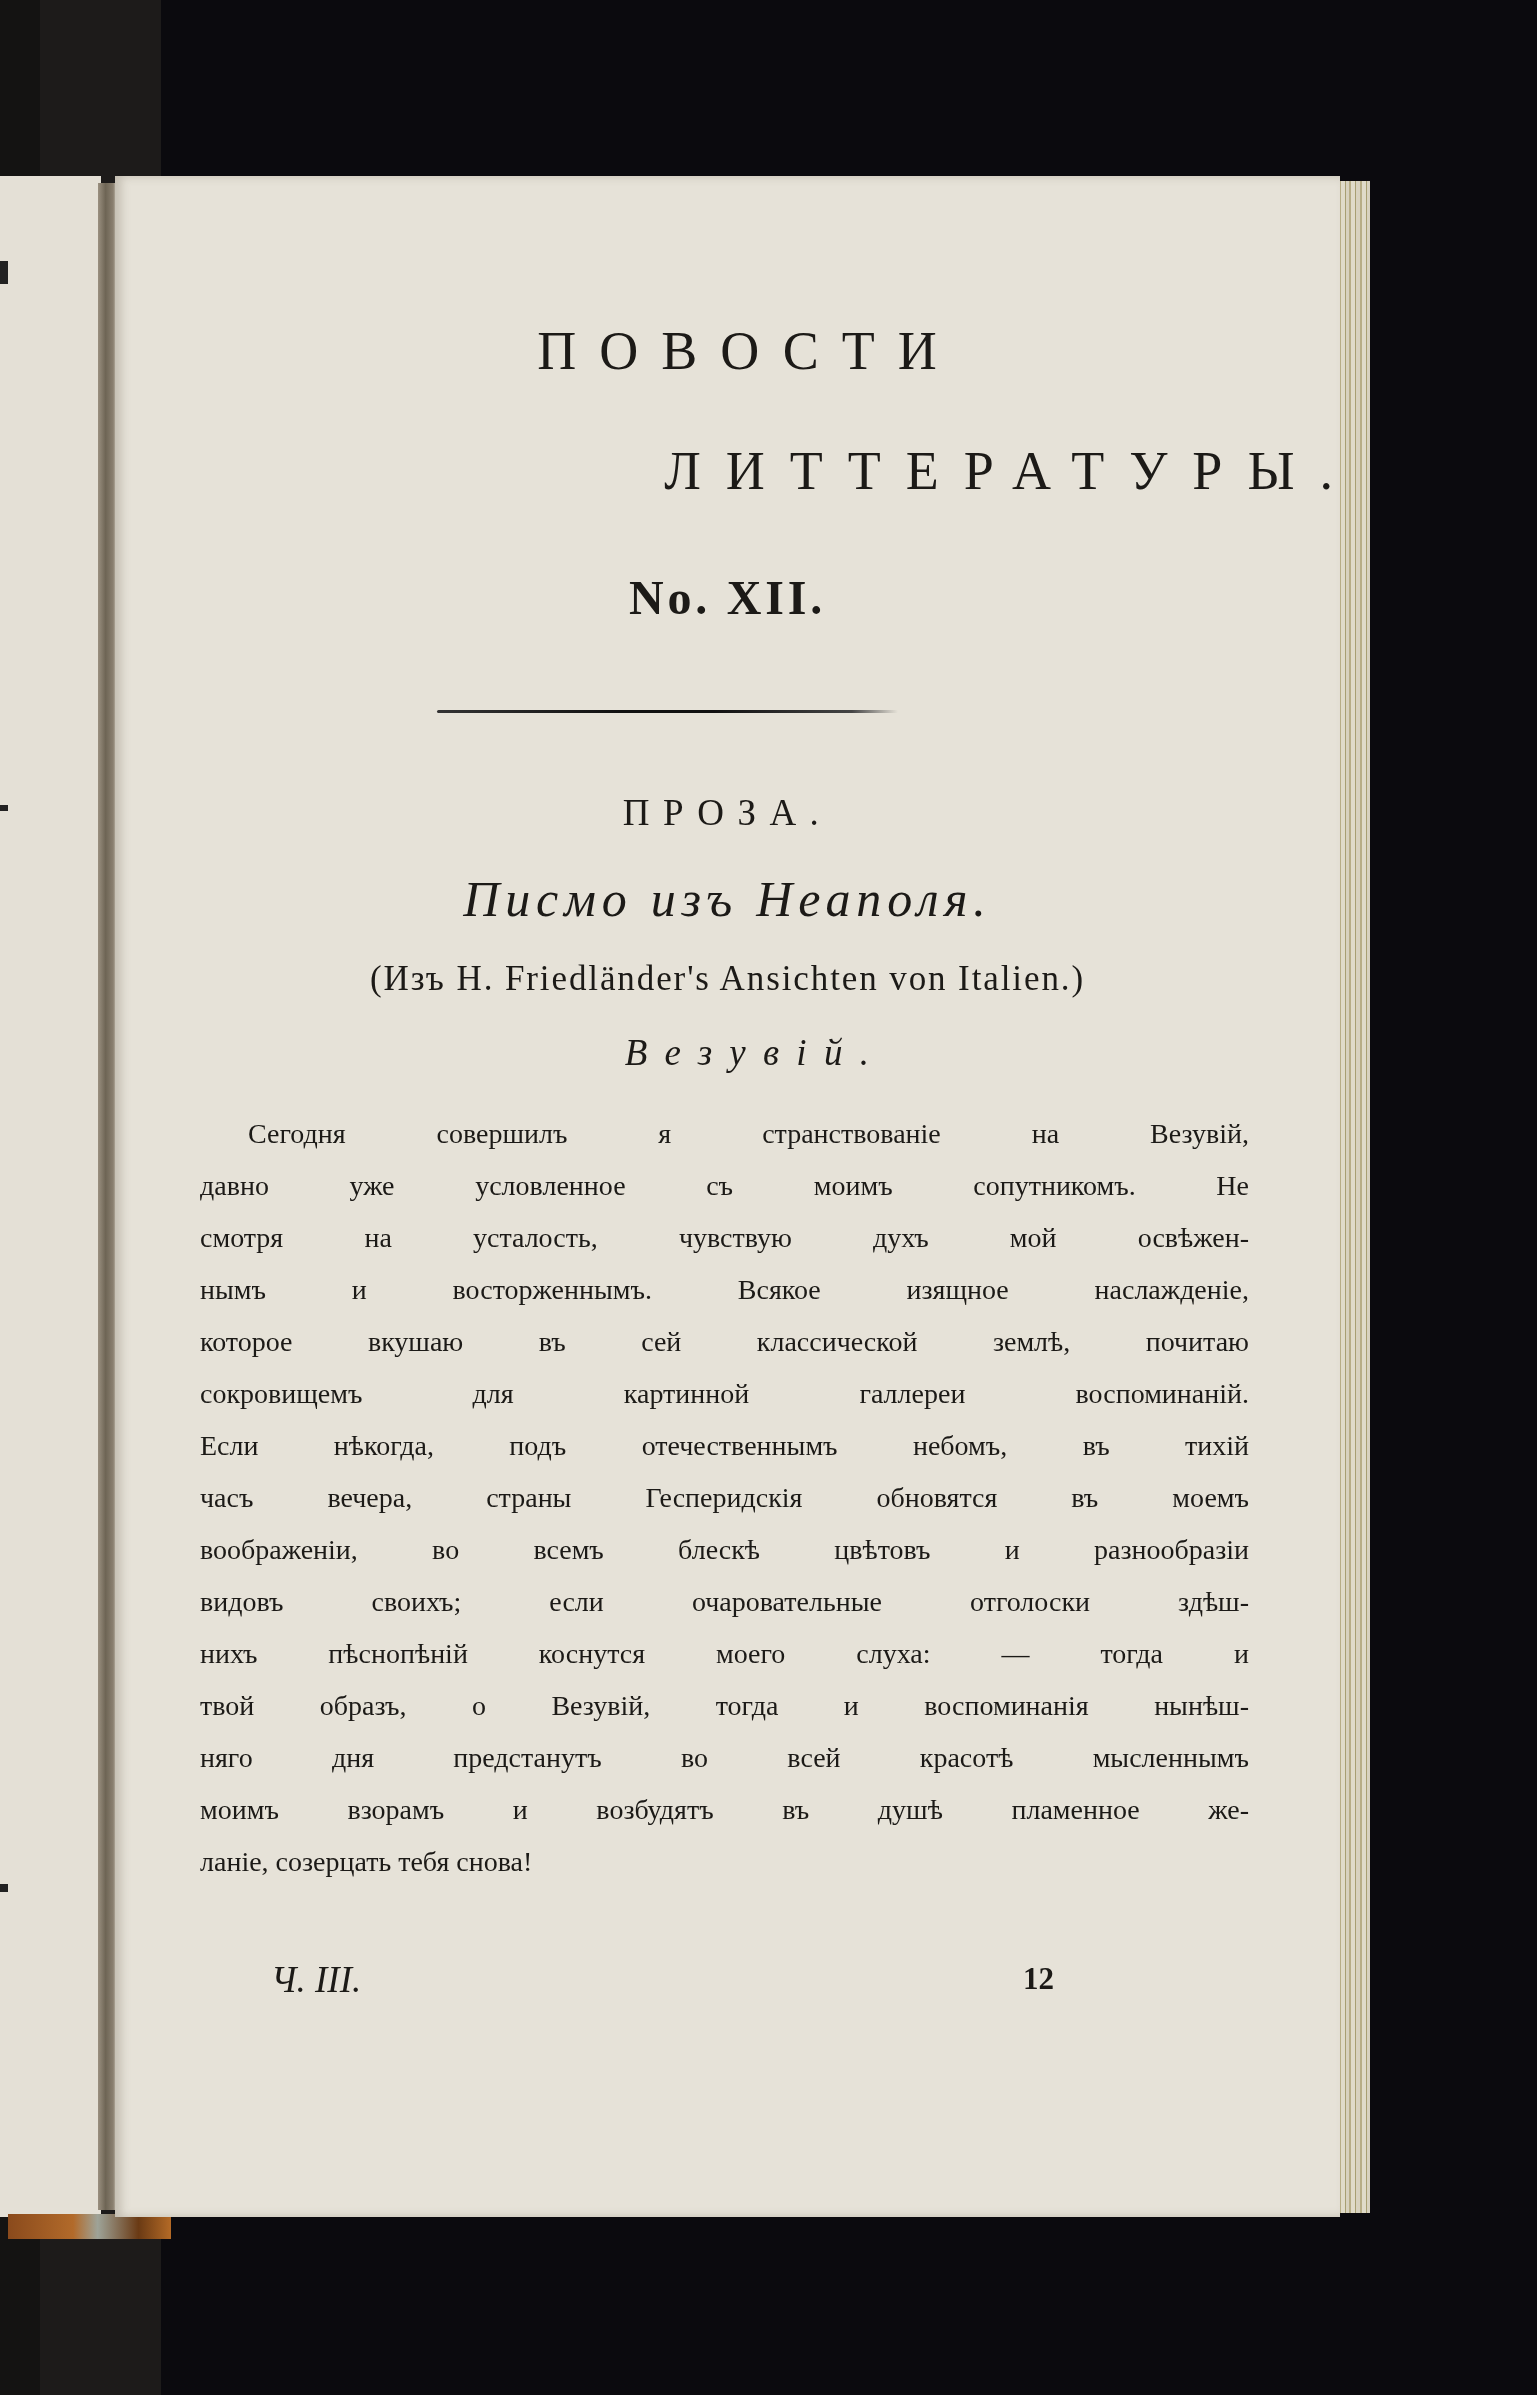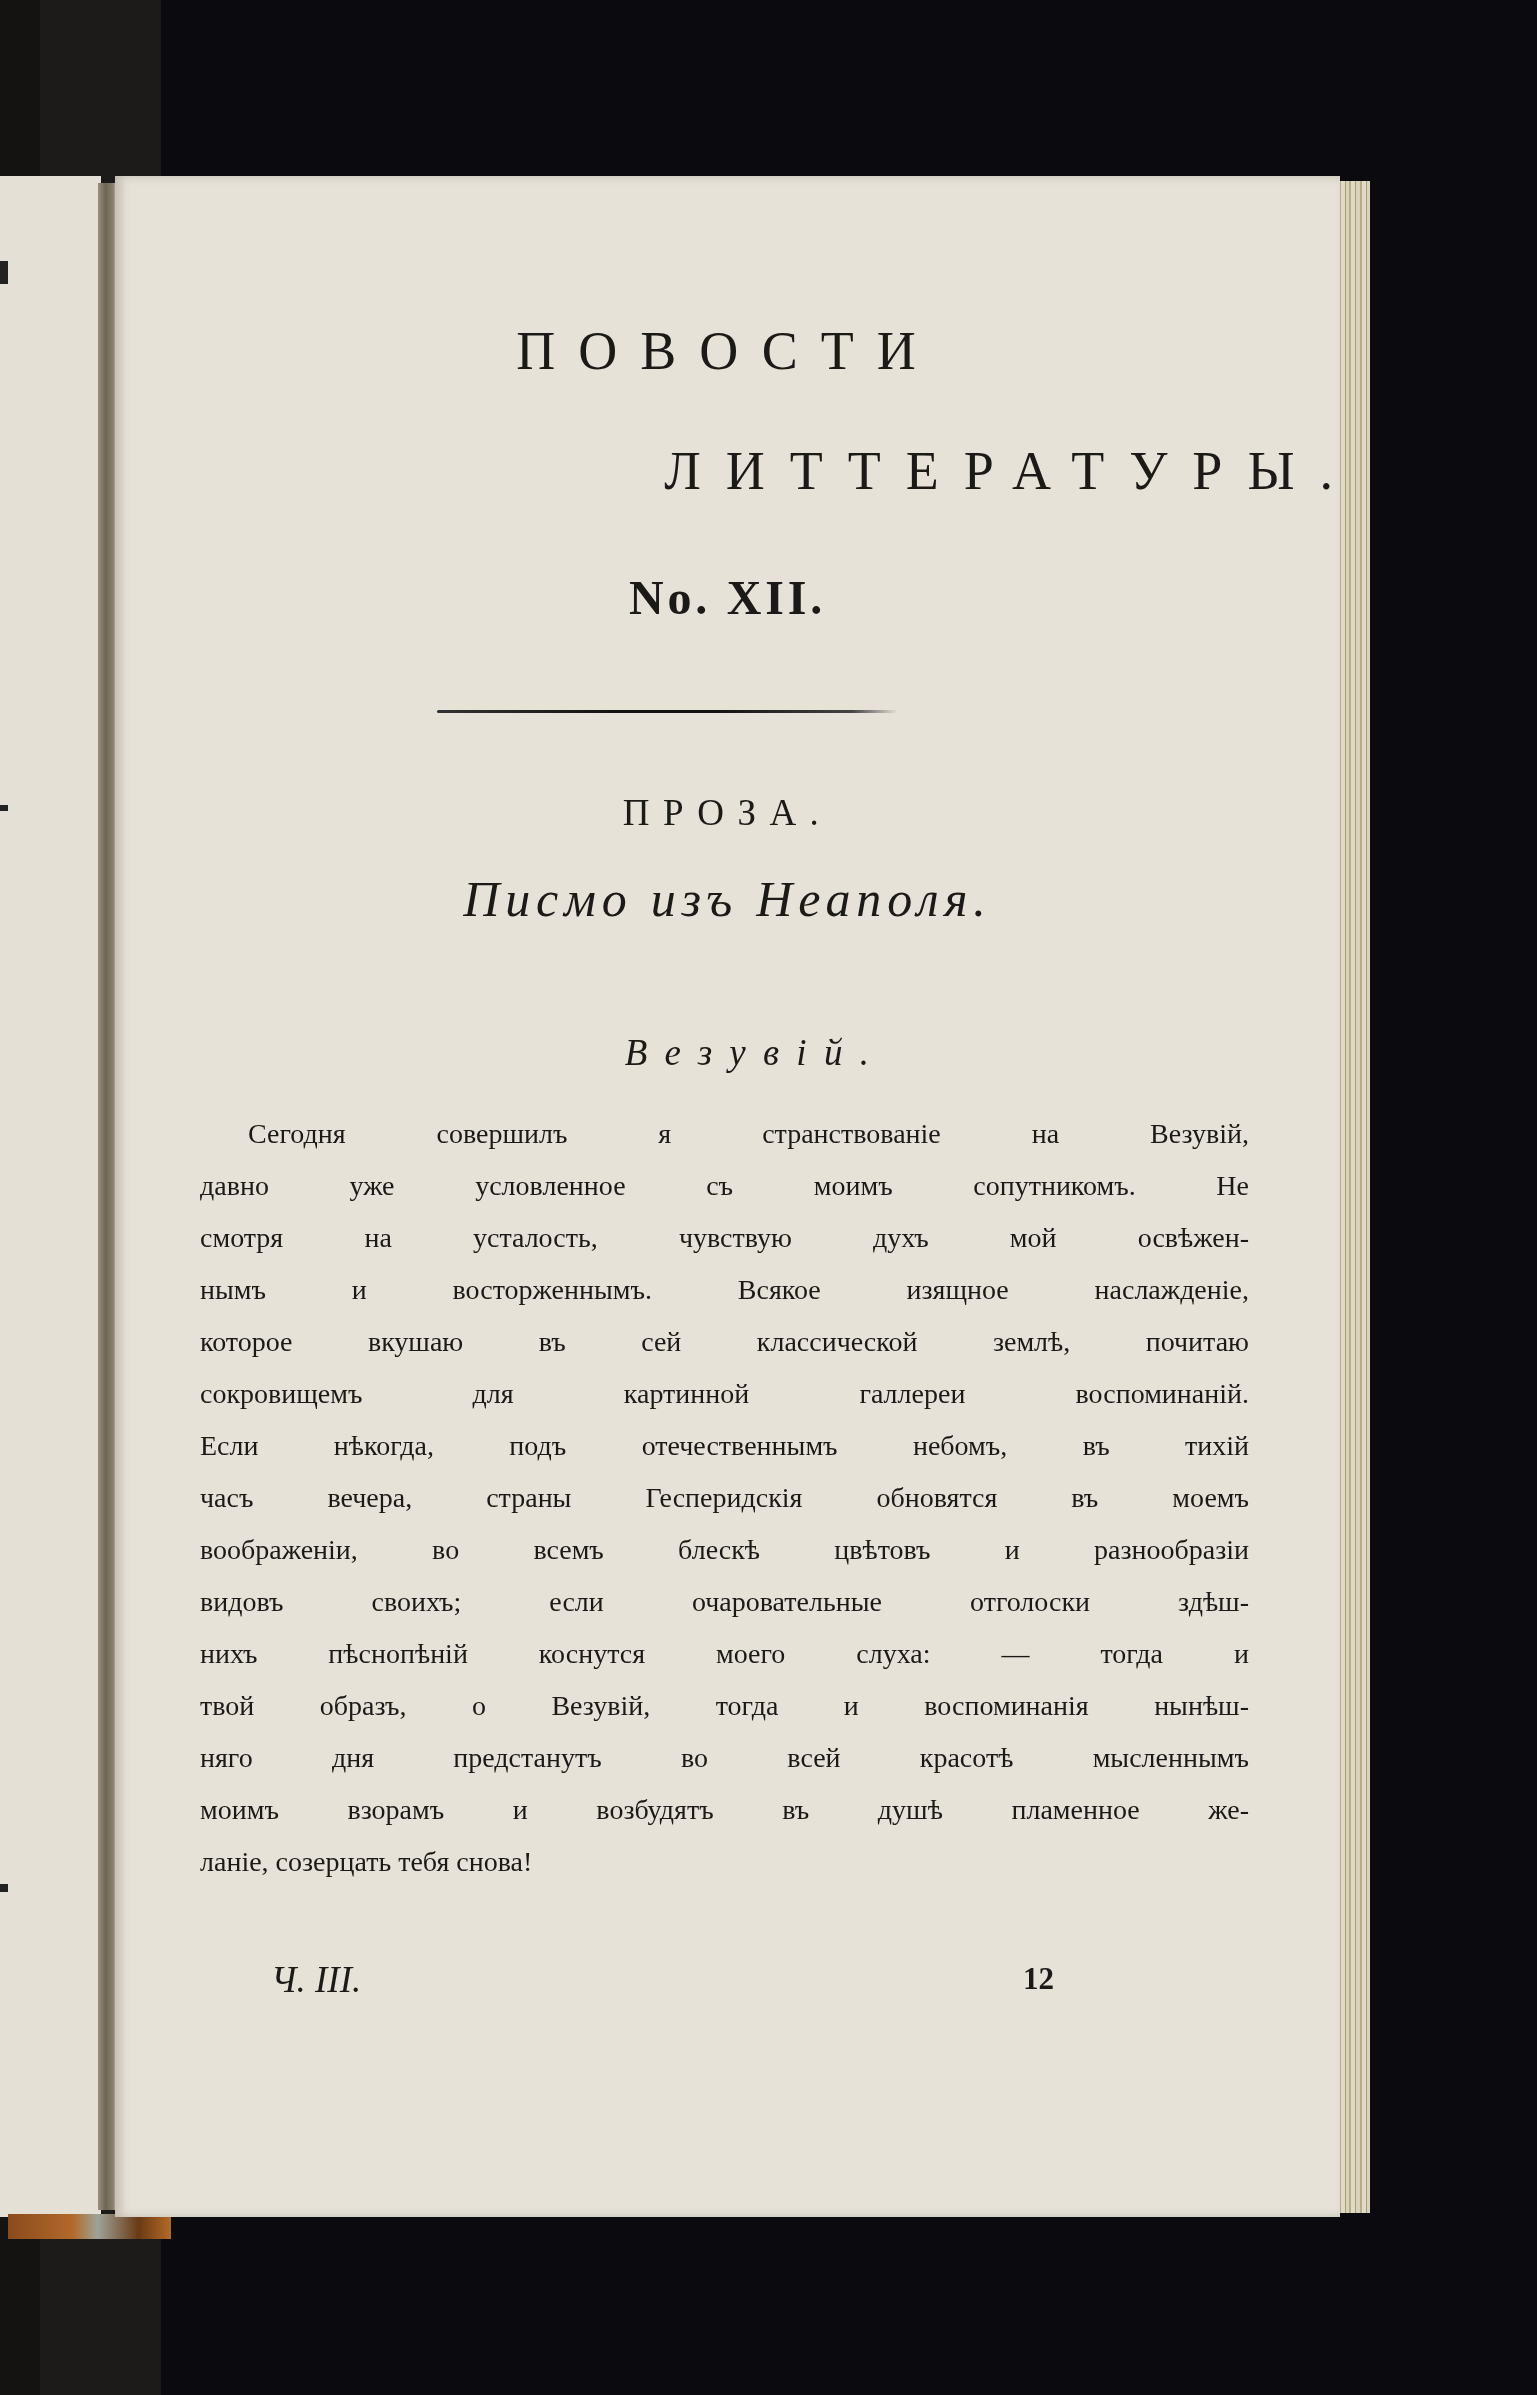--- a/index.html
+++ b/index.html
@@ -35,21 +35,21 @@
     position: absolute; left: 115px; top: 176px; width: 1225px; height: 2041px;
     background: #e6e2d8;
     box-shadow: inset 5.8px 0 9.6px rgba(90,80,60,0.25);
   }
   .page-edges {
     position: absolute; left: 1335px; top: 181px; width: 35px; height: 2032px;
     background: repeating-linear-gradient(to right, #d8d2bf 0 3.8px, #b7ad86 3.8px 5.8px, #e0dbc9 5.8px 9.6px, #a89f72 9.6px 10.6px);
   }
 
   .t { position: absolute; left: 0; width: 1225px; text-align: center; color: #1c1a17; white-space: nowrap; }
-  .title1 { top: 144px; font-size: 54px; letter-spacing: 23px; font-family: "Liberation Serif", serif; }
+  .title1 { top: 144px; font-size: 54px; letter-spacing: 23px; font-family: "Liberation Serif", serif; padding-left: 21px; }
   .title2 { top: 264px; font-size: 54px; letter-spacing: 25px; font-family: "Liberation Serif", serif; padding-left: 18px; text-align: right; }
   .issue { top: 394px; font-size: 48px; font-weight: bold; letter-spacing: 3.8px; font-family: "Liberation Serif", serif; }
   .rule {
     position: absolute; left: 322px; top: 534px; width: 461px; height: 2.9px;
     background: linear-gradient(to right, #333 0%, #111 40%, #111 60%, #444 90%, transparent 100%);
     border-radius: 1.9px;
   }
   .section { top: 615px; font-size: 37px; letter-spacing: 13.4px; font-family: "Liberation Serif", serif; }
   .article-title { top: 694px; font-size: 50px; font-style: italic; font-weight: normal; letter-spacing: 5.8px; font-family: "Liberation Serif", serif; }
   .source { top: 783px; font-size: 35px; letter-spacing: 1.9px; font-family: "Liberation Serif", serif; }
@@ -84,20 +84,21 @@
 <div class="page-edges"></div>
 
 <div class="page">
   <div class="t title1">ПОВОСТИ</div>
   <div class="t title2">ЛИТТЕРАТУРЫ.</div>
   <div class="t issue">No. XII.</div>
   <div class="rule"></div>
 
   <div class="t section">ПРОЗА.</div>
   <div class="t article-title">Писмо изъ Неаполя.</div>
+  <div class="t source">(Изъ H. Friedländer's Ansichten von Italien.)</div>
   <div class="t subhead">Везувій.</div>
 
   <div class="body-text">
     <span class="body-line first">Сегодня совершилъ я странствованіе на Везувій,</span>
     <span class="body-line">давно уже условленное съ моимъ сопутникомъ. Не</span>
     <span class="body-line">смотря на усталость, чувствую духъ мой освѣжен-</span>
     <span class="body-line">нымъ и восторженнымъ. Всякое изящное наслажденіе,</span>
     <span class="body-line">которое вкушаю въ сей классической землѣ, почитаю</span>
     <span class="body-line">сокровищемъ для картинной галлереи воспоминаній.</span>
     <span class="body-line">Если нѣкогда, подъ отечественнымъ небомъ, въ тихій</span>

